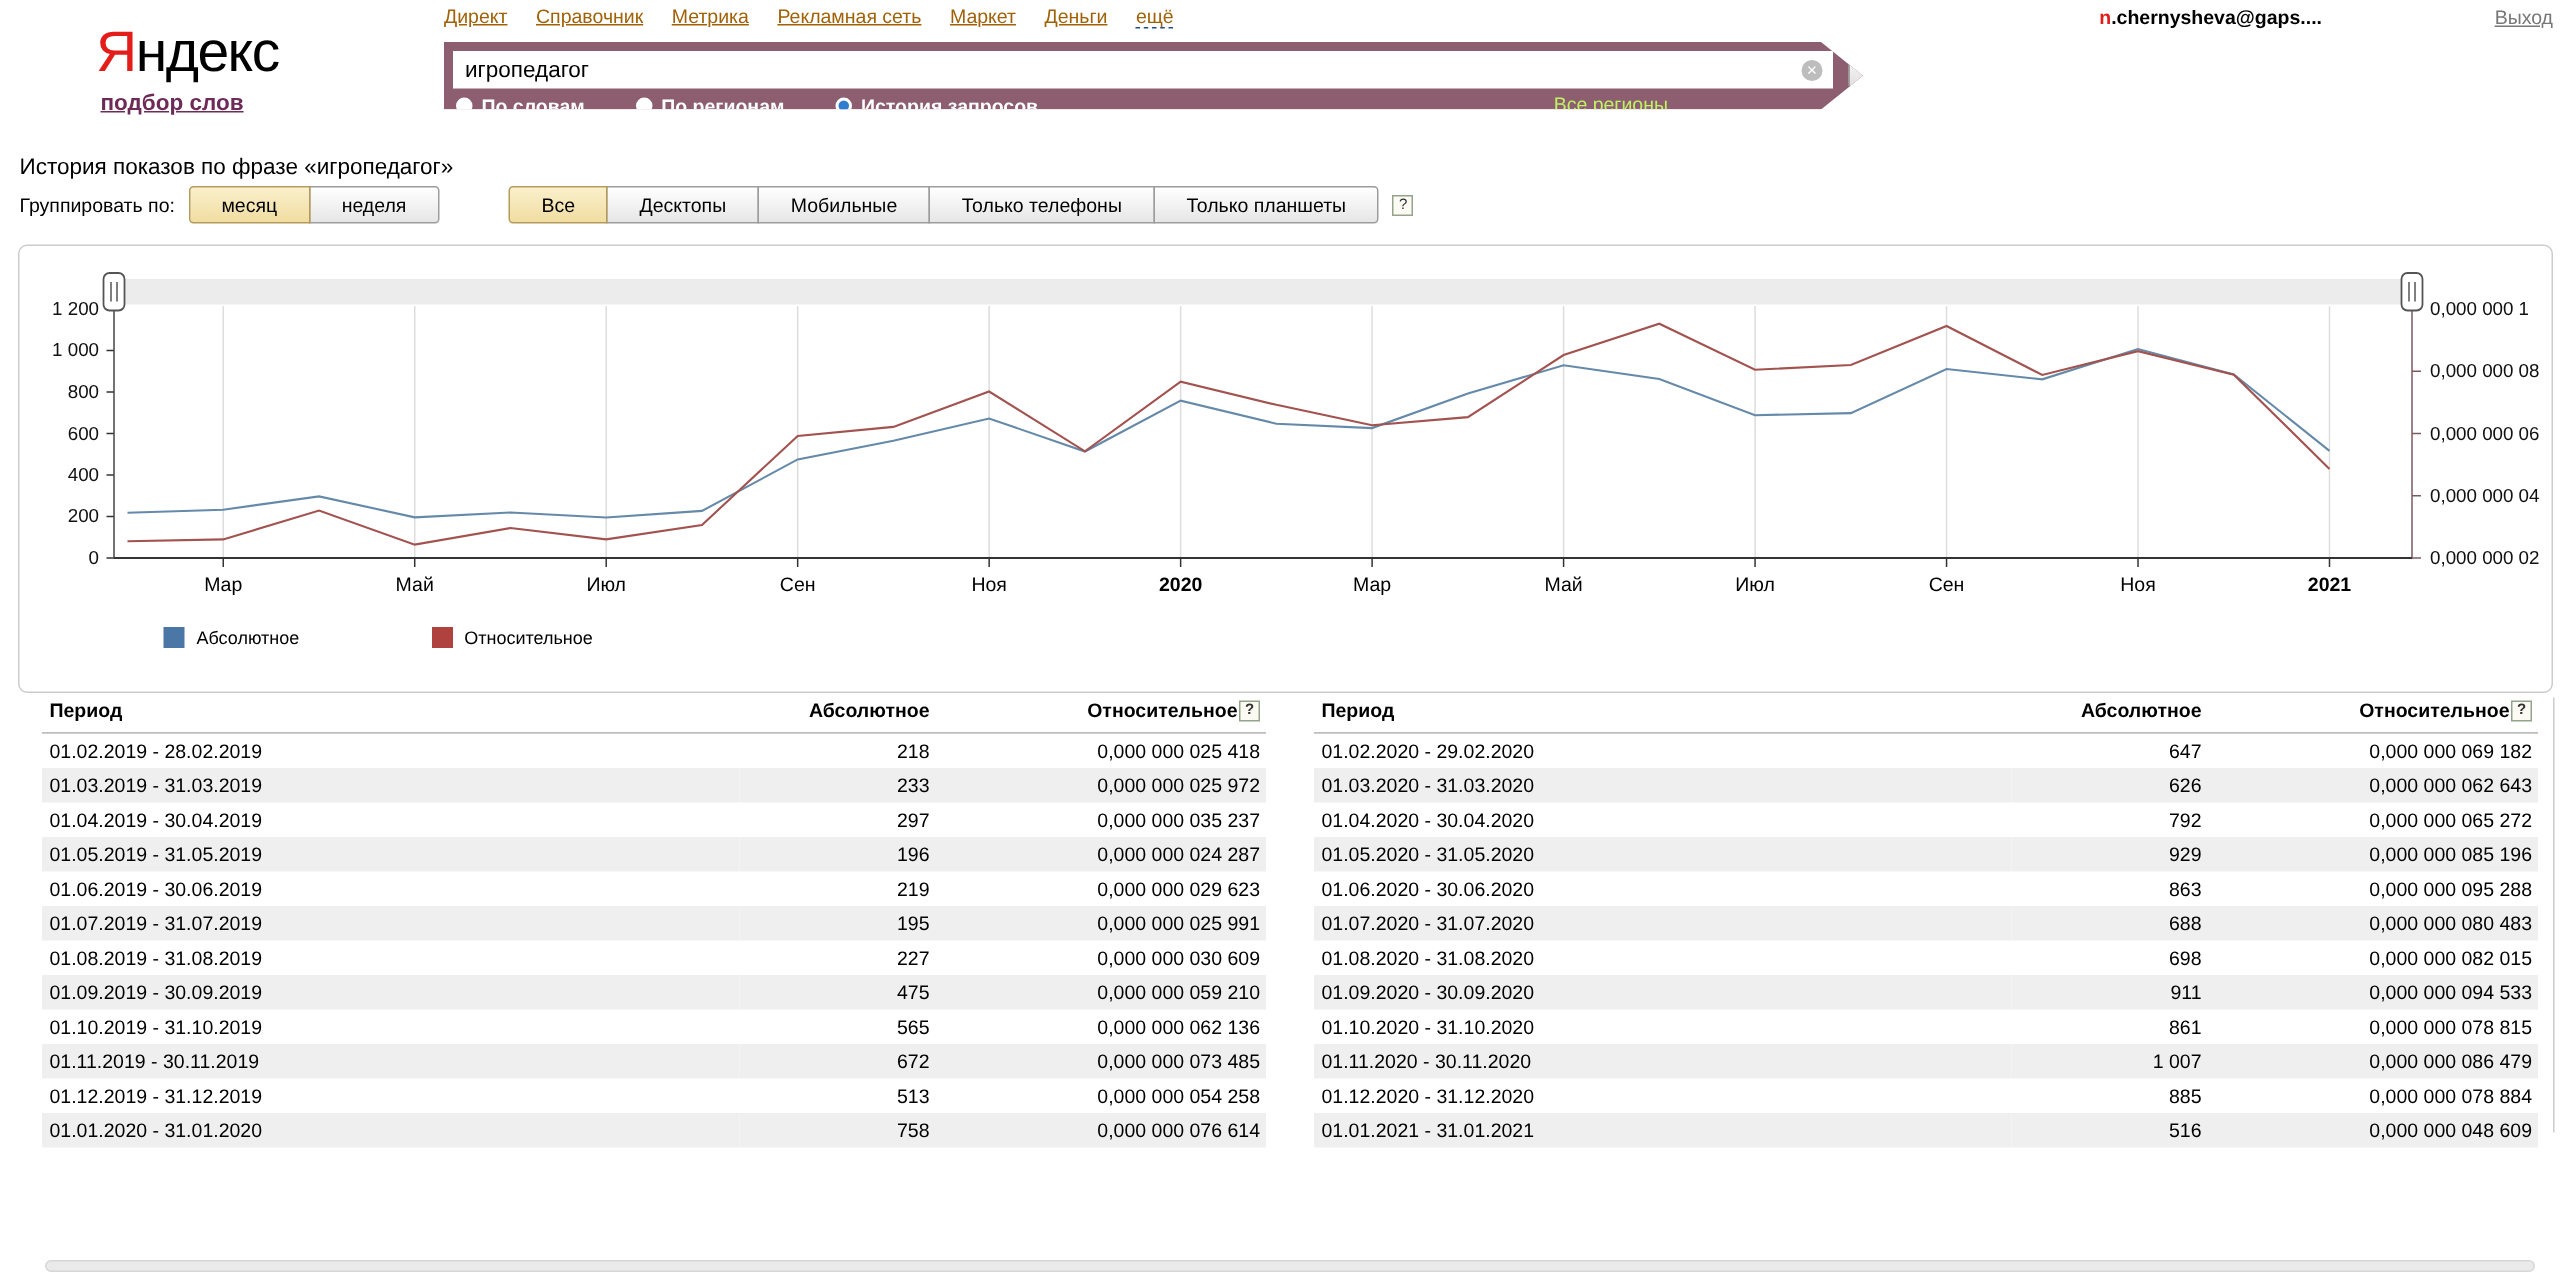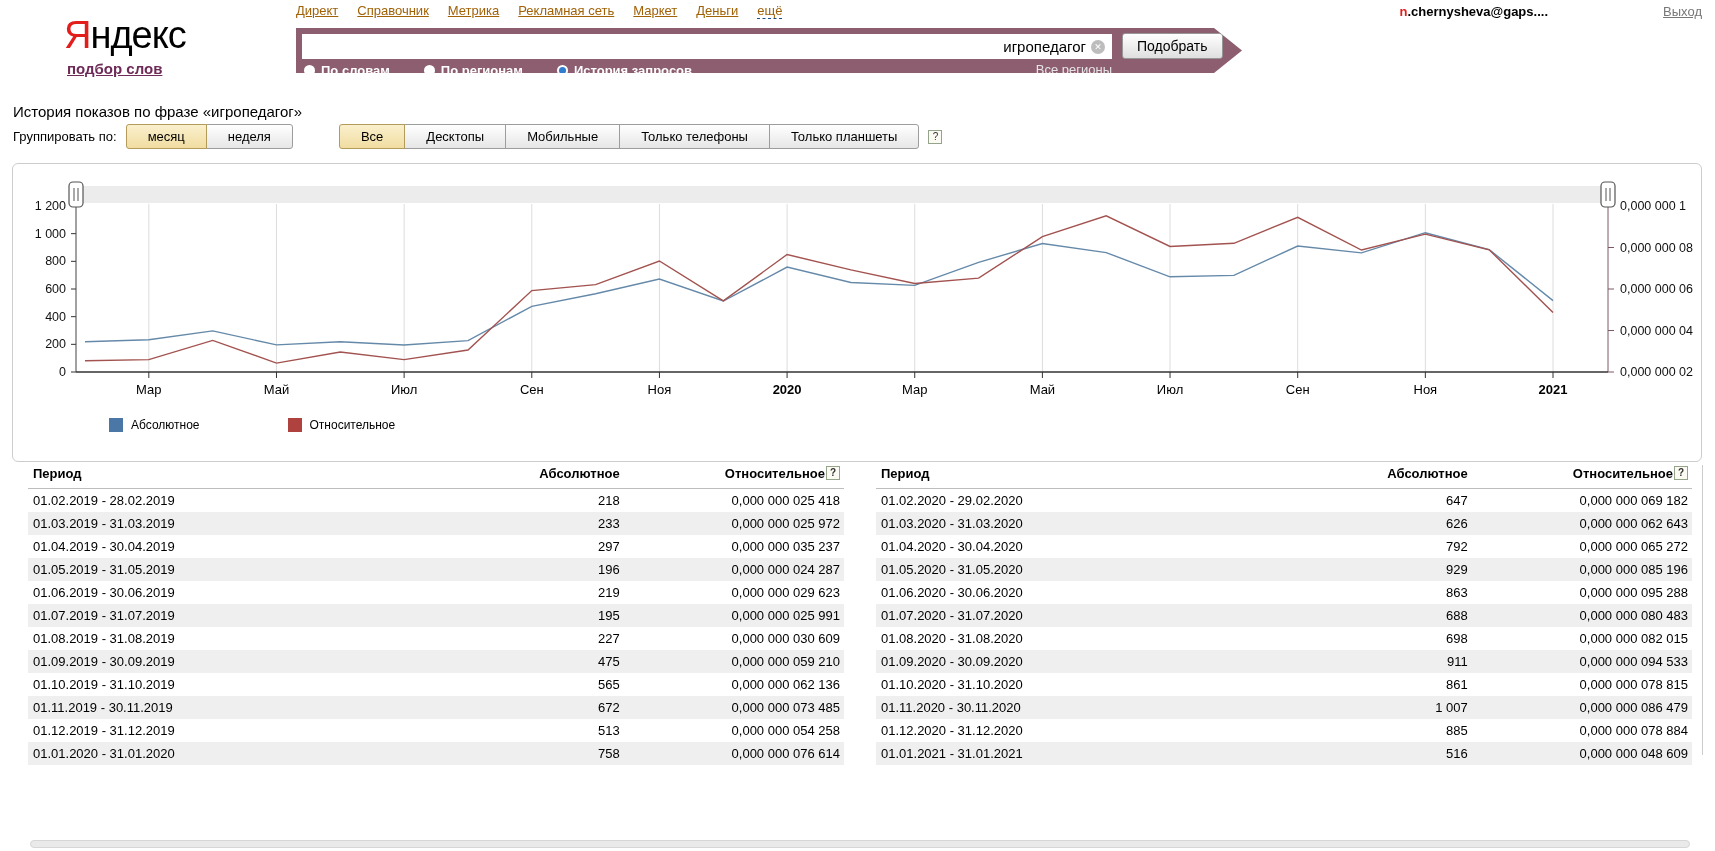--- a/index.html
+++ b/index.html
@@ -23,29 +23,29 @@
   .logout { position:absolute; top:4px; right:13px; color:#777; text-decoration:underline; }
 
   
   .search-form {
     position:absolute; left:296px; top:28px; width:946px; height:45px;
     background:#8c5e70;
     clip-path:polygon(0 0, calc(100% - 28px) 0, 100% 50%, calc(100% - 28px) 100%, 0 100%);
   }
   .search-row { position:absolute; left:6px; top:5px; display:flex; align-items:center; }
   .query-wrap { position:relative; }
-  .query-input { width:810px; height:25px; border:0; padding:0 26px 0 8px; font-size:15px; font-family:"Liberation Sans",sans-serif; outline:none;text-align:right; }
+  .query-input { width:920px; height:25px; border:0; padding:0 26px 0 8px; font-size:15px; font-family:"Liberation Sans",sans-serif; outline:none; }
   .clear-icon { position:absolute; right:7px; top:6px; width:14px; height:14px; border-radius:50%; background:#bdbdbd; color:#fff; font-size:9px; line-height:14px; text-align:center; cursor:pointer; }
   .submit-btn { margin-left:10px; height:26px; padding:0 14px; font-size:14px; font-family:"Liberation Sans",sans-serif;
     background:linear-gradient(#ffffff,#dfdfdf); border:1px solid #979797; border-radius:3px; cursor:pointer; }
   .radio-row { position:absolute; left:8px; top:34px; width:808px; display:flex; align-items:center; gap:34px; color:#fff; font-weight:bold; font-size:13px;text-align:right; }
   .radio { display:flex; align-items:center; gap:6px; cursor:pointer; }
   .radio-dot { width:11px; height:11px; border-radius:50%; background:#fff; position:relative; flex:0 0 auto; }
   .radio-dot.sel::after { content:""; position:absolute; left:2px; top:2px; width:7px; height:7px; border-radius:50%; background:#2f7cd0; }
-  .regions-link { margin-left:auto; font-weight:normal; color:#e5e5e5; border-bottom:1px dashed rgba(255,255,255,.85); }
+  .regions-link { margin-left:auto; font-weight:normal; color:#bef264; border-bottom:1px dashed rgba(255,255,255,.85); }
 
   
   .page-title { position:absolute; left:13px; top:103px; font-size:15px; }
   .controls { position:absolute; left:13px; top:124px; display:flex; align-items:center; }
   .controls-label { margin-right:9px; }
   .btn-group { display:flex; }
   .btn-group + .btn-group { margin-left:46px; }
   .gbtn { padding:4px 21px; font-size:13px; font-family:"Liberation Sans",sans-serif; cursor:pointer;
     background:linear-gradient(#ffffff,#e6e6e6); border:1px solid #9d9d9d; margin-left:-1px; }
   .gbtn:first-child { border-radius:3px 0 0 3px; margin-left:0; }

